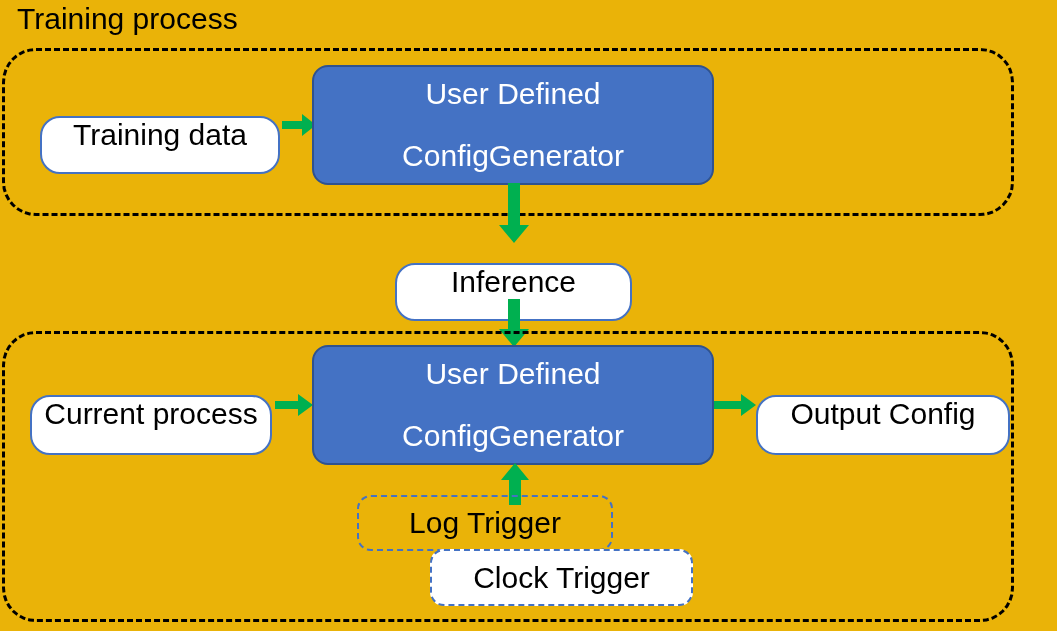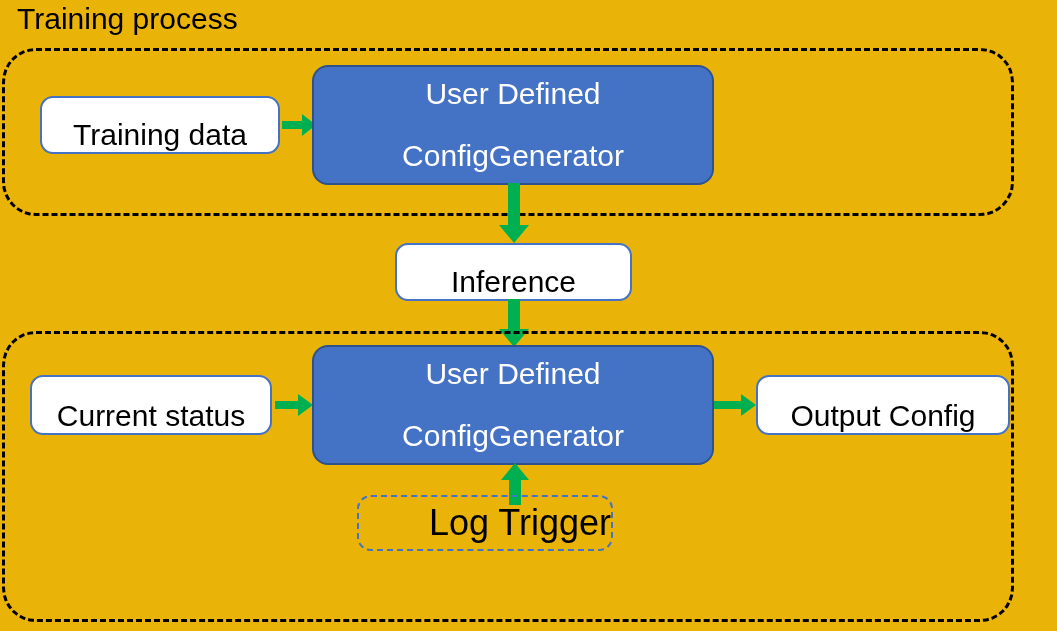--- a/index.html
+++ b/index.html
@@ -49,29 +49,30 @@
     top: 331px;
     width: 1012px;
     height: 291px;
   }
 
   
   .node-box {
     position: absolute;
     box-sizing: border-box;
     border: 2px solid #4472C4;
-    border-radius: 13px;
+    border-radius: 20px;
     background: #ffffff;
     display: flex;
-    align-items: flex-end;
+    align-items: flex-start;
     justify-content: center;
     color: #000000;
     font-size: 30px;
     line-height: 34px;
     white-space: nowrap;
+    margin-top: 20px;
   }
 
   #training-data-box { left: 40px;  top: 96px;  width: 240px; height: 58px; }
   #checkpoint-box    { left: 395px; top: 243px; width: 237px; height: 58px; }
   #current-status-box{ left: 30px;  top: 375px; width: 242px; height: 60px; }
   #output-config-box { left: 756px; top: 375px; width: 254px; height: 60px; }
 
   
   .proc-box {
     position: absolute;
@@ -94,23 +95,23 @@
 
   
   .trigger-box {
     position: absolute;
     box-sizing: border-box;
     border: 2px dashed #4472C4;
     border-radius: 14px;
     background: #ffffff00;
     display: flex;
     align-items: center;
-    justify-content: flex-end;
+    justify-content: center;
     color: #000000;
-    font-size: 36px;
+    font-size: 30px;
     line-height: 34px;
     white-space: nowrap;
   }
   #log-trigger-box   { left: 357px; top: 495px; width: 256px; height: 56px; z-index: 3; }
   #clock-trigger-box { left: 430px; top: 549px; width: 263px; height: 57px; z-index: 4; background:#ffffff; }
 
   
   .arrow {
     position: absolute;
   }
@@ -153,21 +154,21 @@
   <div class="arrow" style="left:498px; top:299px; width:32px; height:50px;">
     <svg width="32" height="50" viewBox="0 0 32 50">
       <path d="M10,0 L22,0 L22,30 L31,30 L16,48 L1,30 L10,30 Z" fill="#00B050"></path>
     </svg>
   </div>
 
 
   <div class="process-container" id="inference-container"></div>
 
   <div class="node-box" id="current-status-box">
-    <span>Current status</span>
+    <span>Current process</span>
   </div>
 
   <div class="arrow" style="left:275px; top:392px; width:40px; height:26px;">
     <svg width="40" height="26" viewBox="0 0 40 26">
       <path d="M0,9 L23,9 L23,2 L38,13 L23,24 L23,17 L0,17 Z" fill="#00B050"></path>
     </svg>
   </div>
 
   <div class="proc-box" id="inference-proc-box">
     <span>User Defined</span>
@@ -187,14 +188,17 @@
   <div class="arrow" style="left:500px; top:463px; width:30px; height:42px; z-index:2;">
     <svg width="30" height="42" viewBox="0 0 30 42">
       <path d="M15,0 L29,17 L21,17 L21,42 L9,42 L9,17 L1,17 Z" fill="#00B050"></path>
     </svg>
   </div>
 
   <div class="trigger-box" id="log-trigger-box">
     <span>Log Trigger</span>
   </div>
 
+  <div class="trigger-box" id="clock-trigger-box">
+    <span>Clock Trigger</span>
+  </div>
 
 </div>
 
 </body></html>

